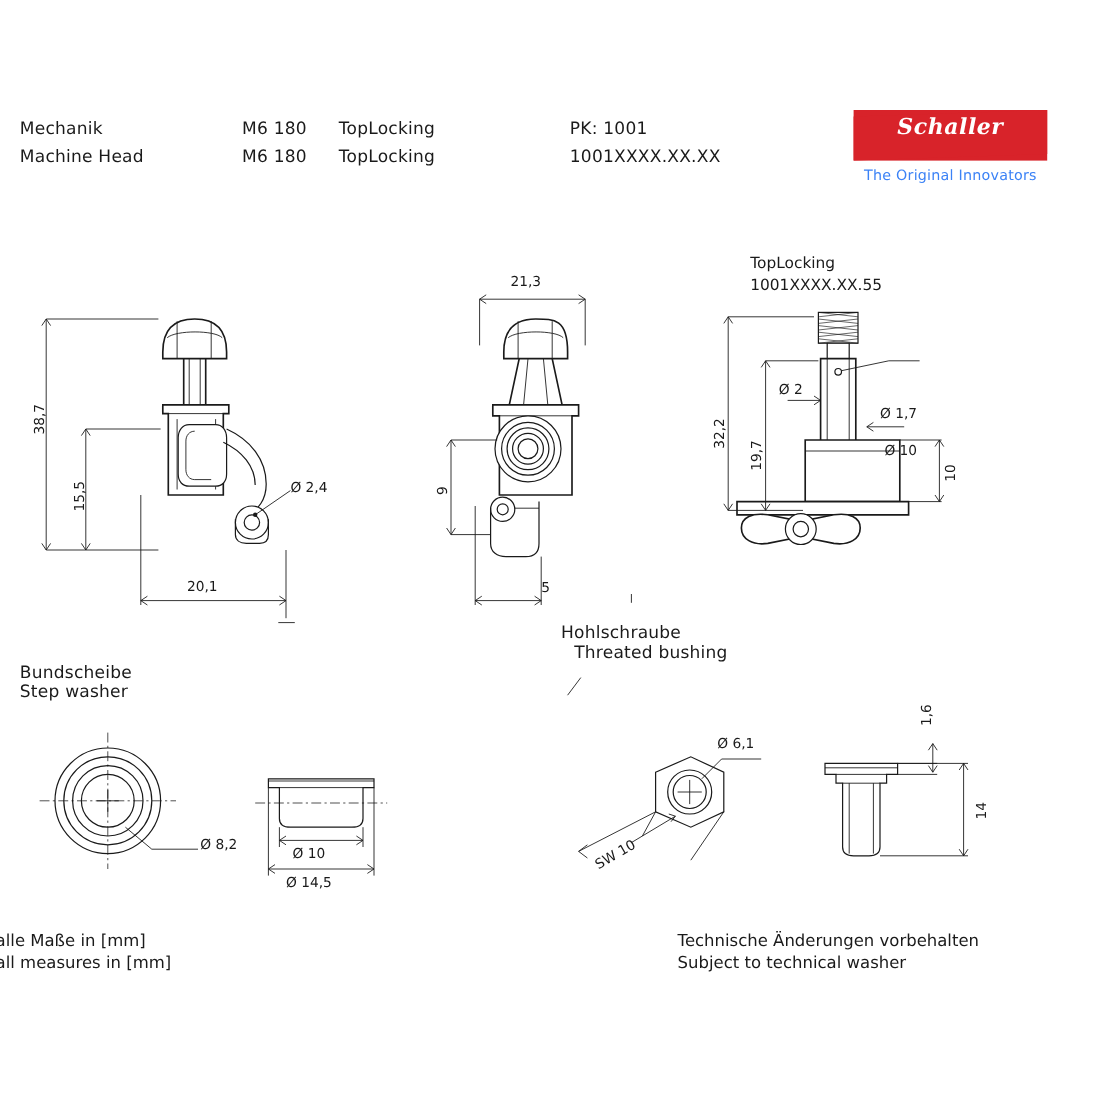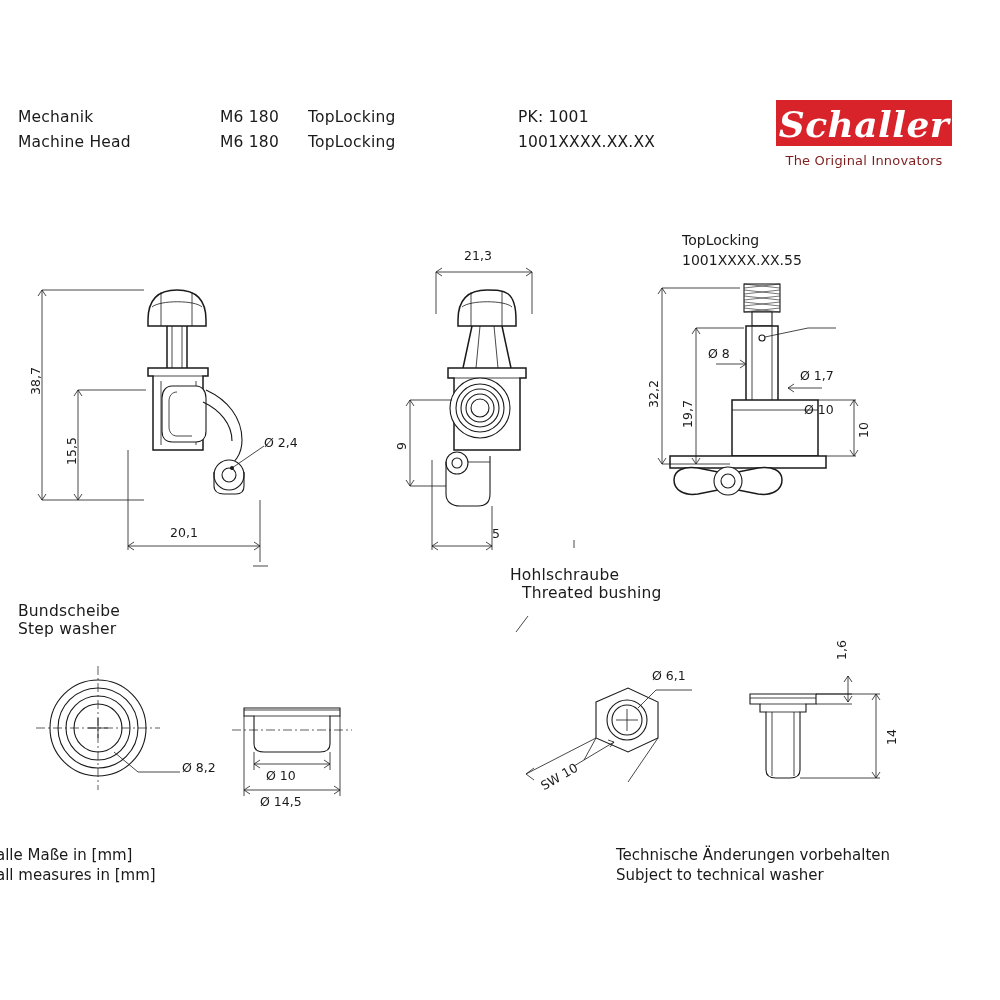--- a/index.html
+++ b/index.html
@@ -27,25 +27,25 @@
 
   
   #logo{left:776px;top:100px;width:176px;}
   .logo-badge{
     width:176px;height:46px;background:#d8232a;position:relative;
     transform:skewX(-0deg);
   }
   .logo-badge .word{
     position:absolute;left:0;right:0;top:3px;text-align:center;
     font-family:"DejaVu Serif", serif;
-    font-style:italic;font-weight:700;font-size:36px;color:#ffffff;
+    font-style:italic;font-weight:700;font-size:20px;color:#ffffff;
     letter-spacing:0.5px;
   }
   .logo-sub{
-    margin-top:7px;text-align:center;font-size:13px;color:#7f1d1d;
+    margin-top:7px;text-align:center;font-size:13px;color:#3b82f6;
     letter-spacing:0.2px;
   }
 
   
   svg{display:block;overflow:visible;}
   .ln{stroke:#1a1a1a;stroke-width:1.1;fill:none;}
   .ln2{stroke:#1a1a1a;stroke-width:1.5;fill:none;}
   .thin{stroke:#1a1a1a;stroke-width:0.8;fill:none;}
   .dash{stroke:#1a1a1a;stroke-width:0.7;fill:none;stroke-dasharray:9 3 2 3;}
   .hatch{stroke:#1a1a1a;stroke-width:0.6;fill:none;}
@@ -225,21 +225,21 @@
       <path class="thin" d="M214,172 L214,228"></path>
       <path class="thin" d="M210,178 L214,172 L218,178"></path>
       <path class="thin" d="M210,222 L214,228 L218,222"></path>
       <path class="thin" d="M178,172 L216,172 M186,228 L216,228"></path>
 
       <path class="thin" d="M168,100 L196,100"></path>
     </svg>
     <span class="t12 abs" style="left:6px;top:180px;transform:rotate(-90deg);transform-origin:left top;">32,2</span>
     <span class="t12 abs" style="left:40px;top:200px;transform:rotate(-90deg);transform-origin:left top;">19,7</span>
     <span class="t12 abs" style="left:160px;top:140px;">Ø 1,7</span>
-    <span class="t12 abs" style="left:68px;top:118px;">Ø 8</span>
+    <span class="t12 abs" style="left:68px;top:118px;">Ø 2</span>
 
     <span class="t12 abs" style="left:152px;top:142px;"></span>
     <span class="t12 abs" style="left:164px;top:174px;">Ø 10</span>
     <span class="t12 abs" style="left:216px;top:210px;transform:rotate(-90deg);transform-origin:left top;">10</span>
   </div>
 
   <div class="abs" style="left:18px;top:602px;">
     <div class="t">Bundscheibe</div>
     <div class="t">Step washer</div>
   </div>

